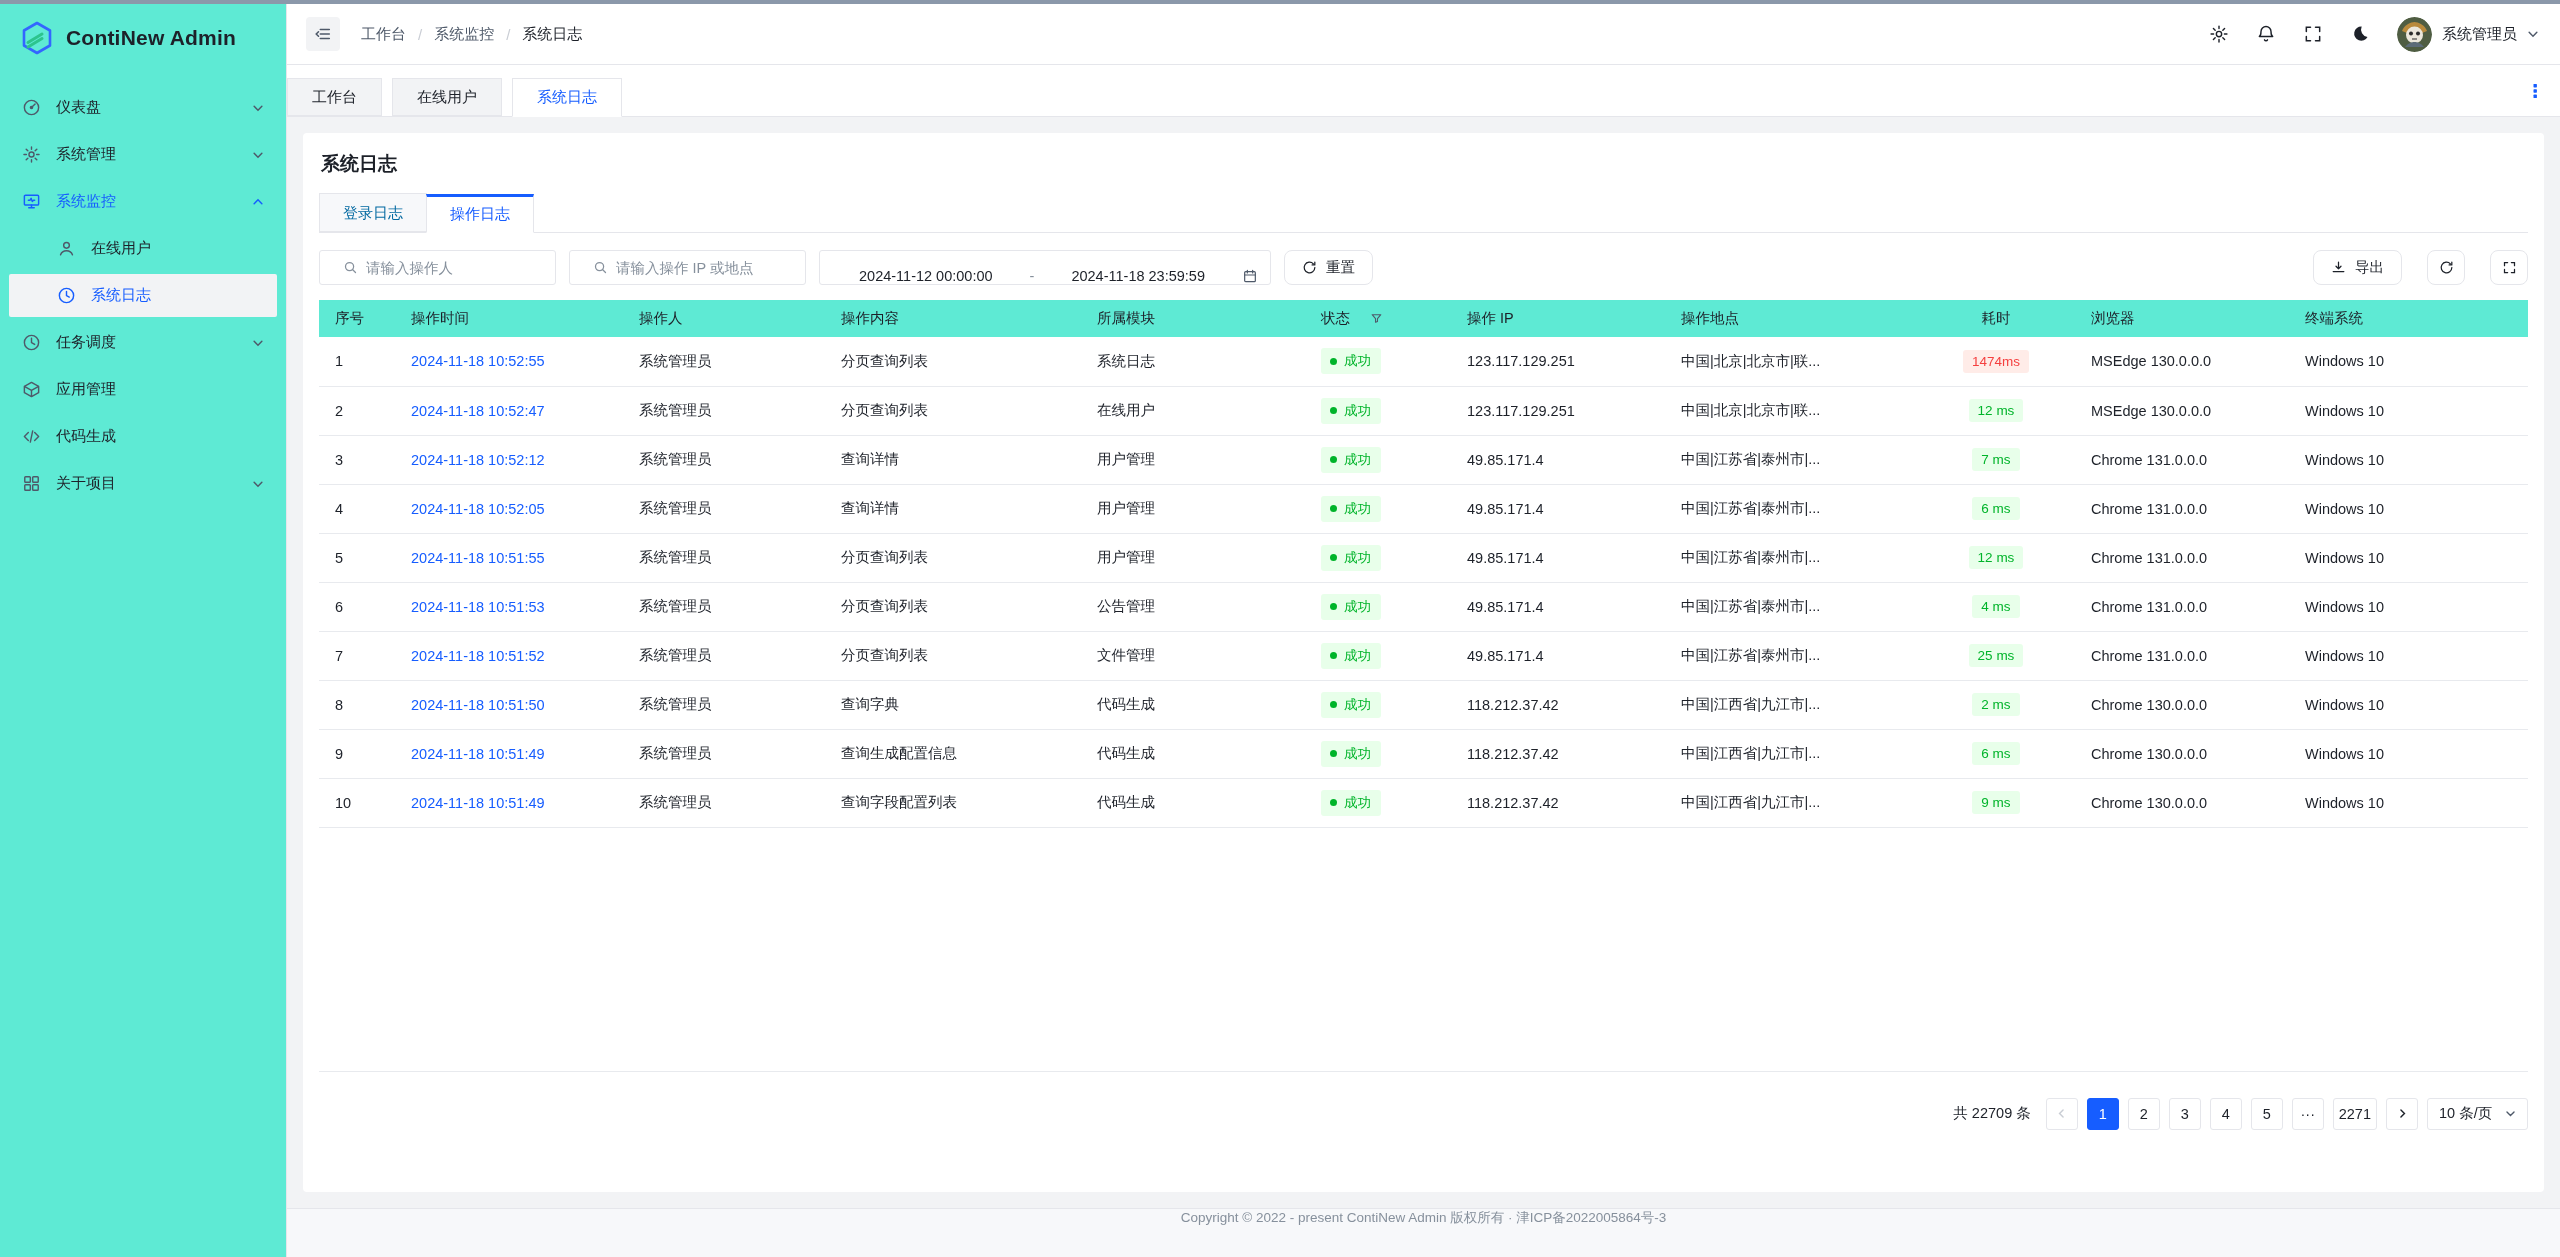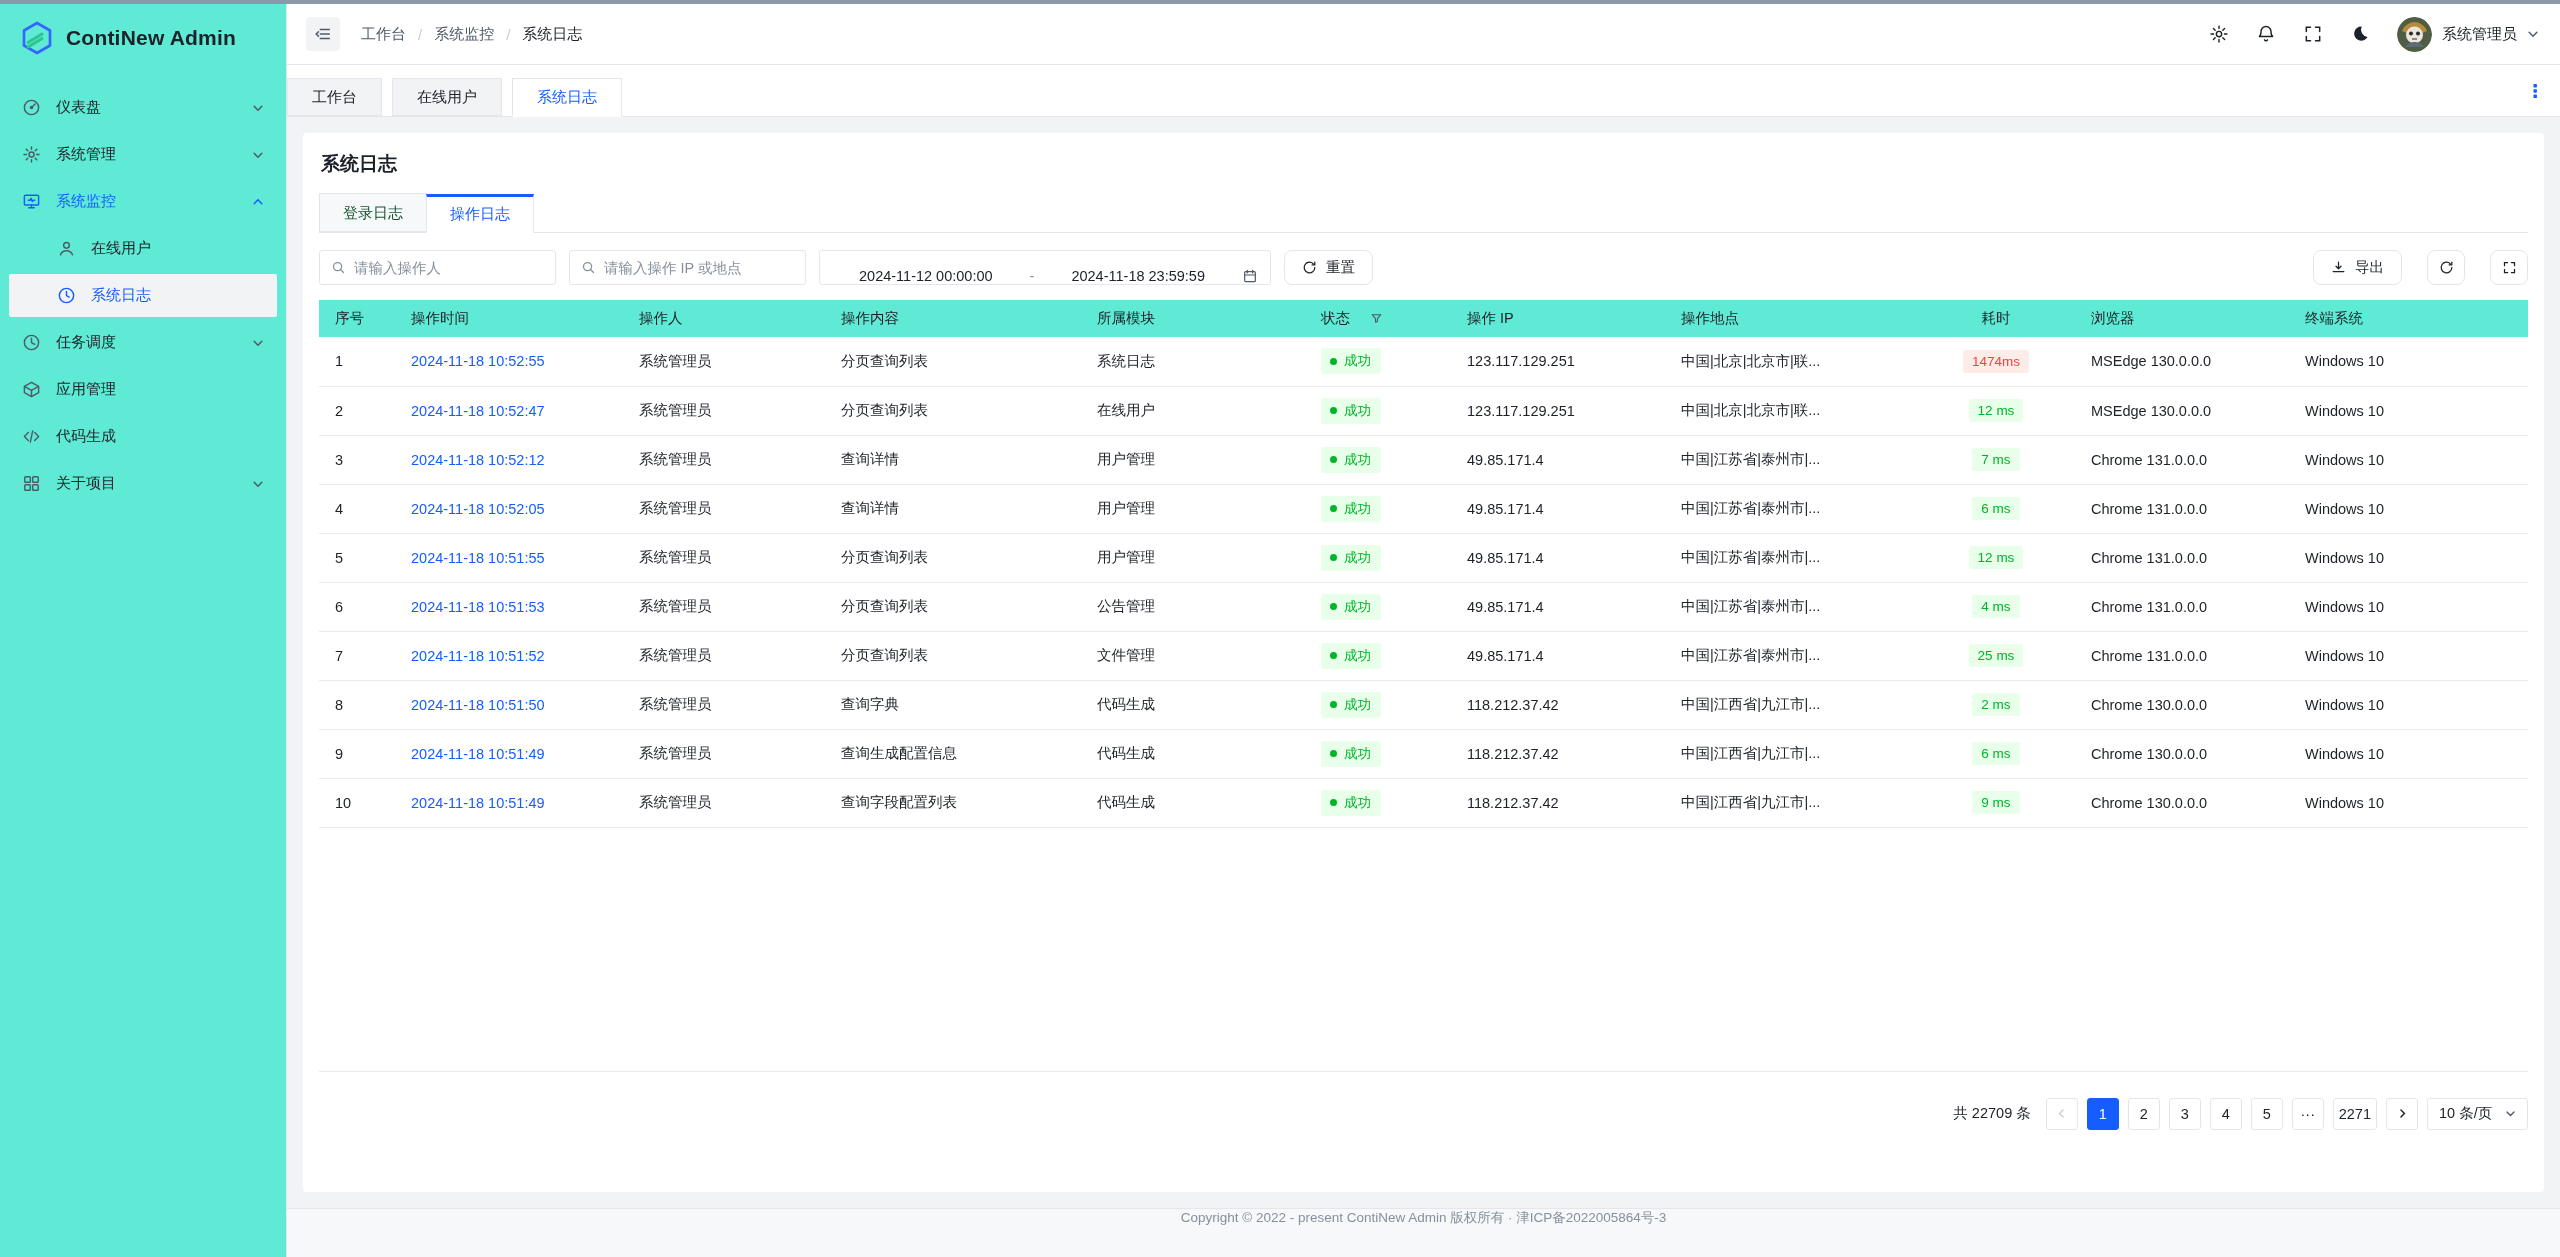--- a/index.html
+++ b/index.html
@@ -46,26 +46,26 @@
   .ptab { height:38px; line-height:36px; padding:0 24px; border:1px solid #e5e6eb; background:#f2f3f5; font-size:15px; color:#1d2129; margin-right:10px; cursor:pointer; white-space:nowrap; }
   .ptab.active { background:#fff; color:#165dff; position:relative; top:1px; height:39px; border-bottom:1px solid #fff; }
   .ptab-more { margin-left:auto; align-self:center; color:#165dff; display:flex; cursor:pointer; padding:4px; }
 
   .content { flex:1; background:#f2f3f5; padding:16px; min-height:0; }
   .card { background:#fff; border-radius:4px; height:100%; padding:16px 16px 0 16px; display:flex; flex-direction:column; }
 
   .page-title { font-size:19px; font-weight:700; color:#1d2129; margin:2px 0 16px 2px; }
 
   .log-tabs { display:flex; border-bottom:1px solid #e5e6eb; }
-  .ltab { height:39px; line-height:37px; padding:0 23px; border:1px solid #e5e6eb; background:#f7f8fa; font-size:15px; color:#14532d; cursor:pointer; }
+  .ltab { height:39px; line-height:37px; padding:0 23px; border:1px solid #e5e6eb; background:#f7f8fa; font-size:15px; color:#0369a1; cursor:pointer; }
   .ltab + .ltab { margin-left:-1px; }
   .ltab.active { background:#fff; color:#165dff; border-top:3px solid #165dff; position:relative; top:1px; border-bottom:1px solid #fff; line-height:34px; }
 
   .filter-bar { display:flex; align-items:center; gap:13px; margin-top:17px; }
-  .search-box { width:237px; height:35px; border:1px solid #e5e6eb; border-radius:3px; background:#fff; display:flex; align-items:center; padding:0 11px; gap:8px; }
+  .search-box { width:237px; height:35px; border:1px solid #e5e6eb; border-radius:3px; background:#fff; display:flex; align-items:center; padding:0 23px; gap:8px; }
   .search-box .s-icon { color:#86909c; display:flex; }
   .search-box input { border:none; outline:none; flex:1; font-size:14.5px; font-family:inherit; color:#1d2129; background:transparent; min-width:0; }
   .search-box input::placeholder { color:#86909c; }
   .date-range { width:452px; height:35px; border:1px solid #e5e6eb; border-radius:3px; display:flex; align-items:flex-end; padding:0 12px; gap:10px; font-size:14.5px; color:#1d2129; cursor:pointer; }
   .date-range .dr-val { flex:1; text-align:center; white-space:nowrap; }
   .date-range .dr-sep { color:#86909c; }
   .date-range .dr-cal { color:#4e5969; display:flex; }
   .btn { height:35px; border:1px solid #e5e6eb; border-radius:8px; background:#fff; display:flex; align-items:center; gap:9px; padding:0 17px; font-size:14.5px; color:#1d2129; cursor:pointer; font-family:inherit; }
   .btn .b-icon { display:flex; color:#1d2129; }
   .icon-btn { width:38px; padding:0; justify-content:center; }

